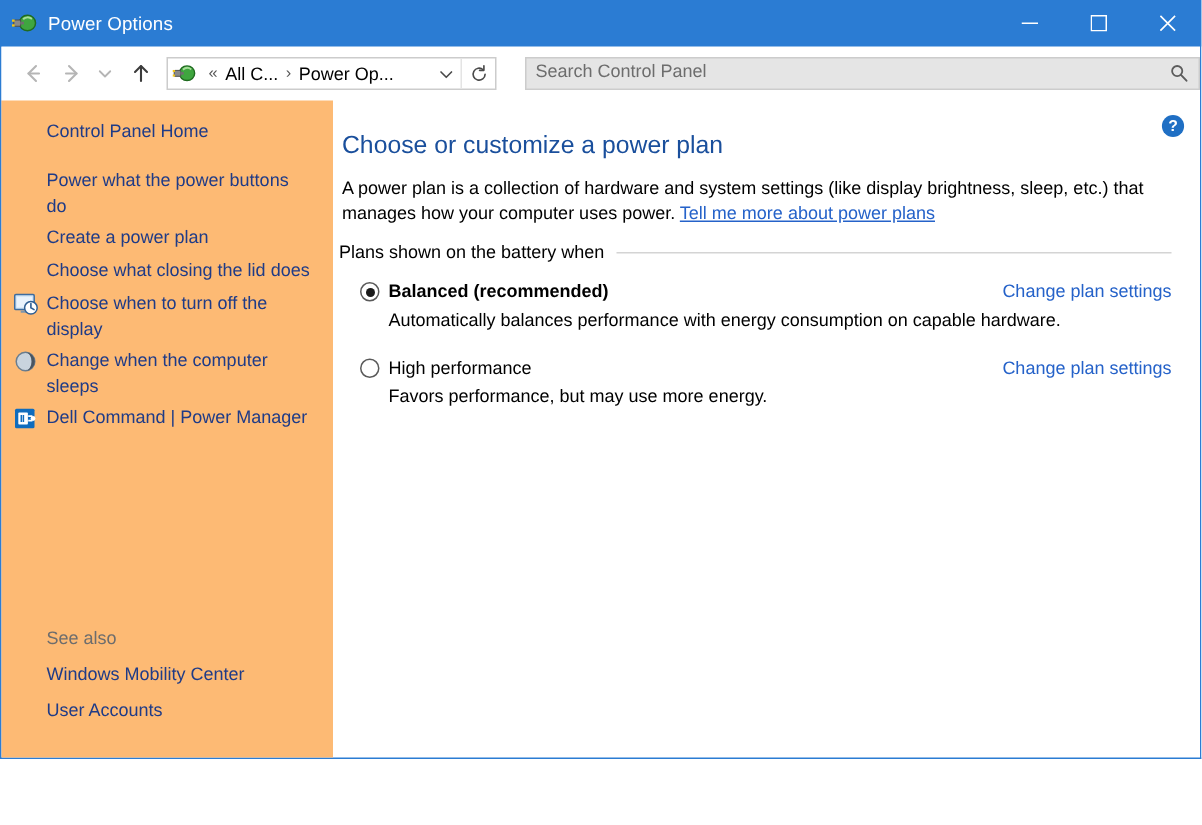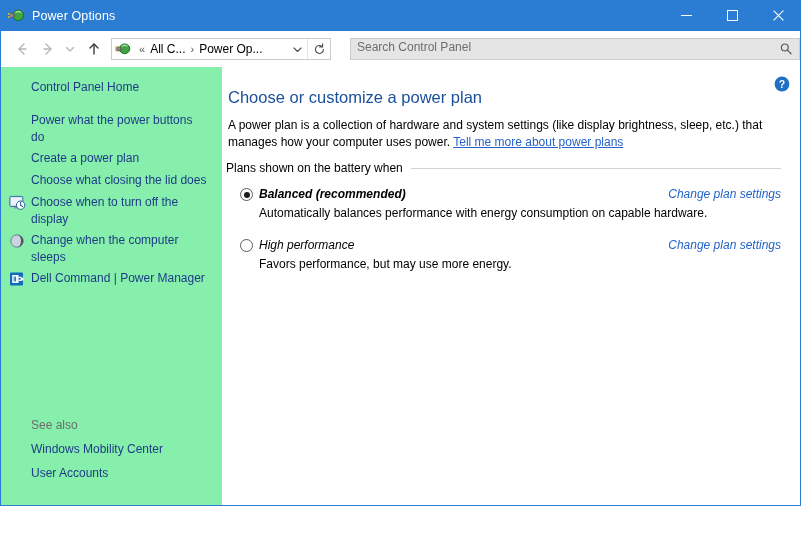--- a/index.html
+++ b/index.html
@@ -194,21 +194,21 @@
     flex: 1 1 auto;
     display: flex;
     min-height: 0;
     position: relative;
   }
 
   
   .sidebar {
     width: 221px;
     flex: 0 0 221px;
-    background: #86efac;
+    background: #fdba74;
     position: relative;
     font-size: 12px;
     box-sizing: border-box;
   }
   .side-link-row {
     display: flex;
     align-items: flex-start;
     padding-left: 8px;
     padding-right: 8px;
   }
@@ -305,21 +305,20 @@
   .plans { margin-top: 12px; }
   .plan {
     position: relative;
     margin-bottom: 16px;
     padding-left: 14px;
   }
   .plan-row {
     display: flex;
     align-items: flex-start;
     justify-content: space-between;
-    font-style: italic;
   }
   .plan-main {
     display: flex;
     align-items: flex-start;
     flex: 1 1 auto;
     min-width: 0;
   }
   .radio {
     width: 13px;
     height: 13px;

